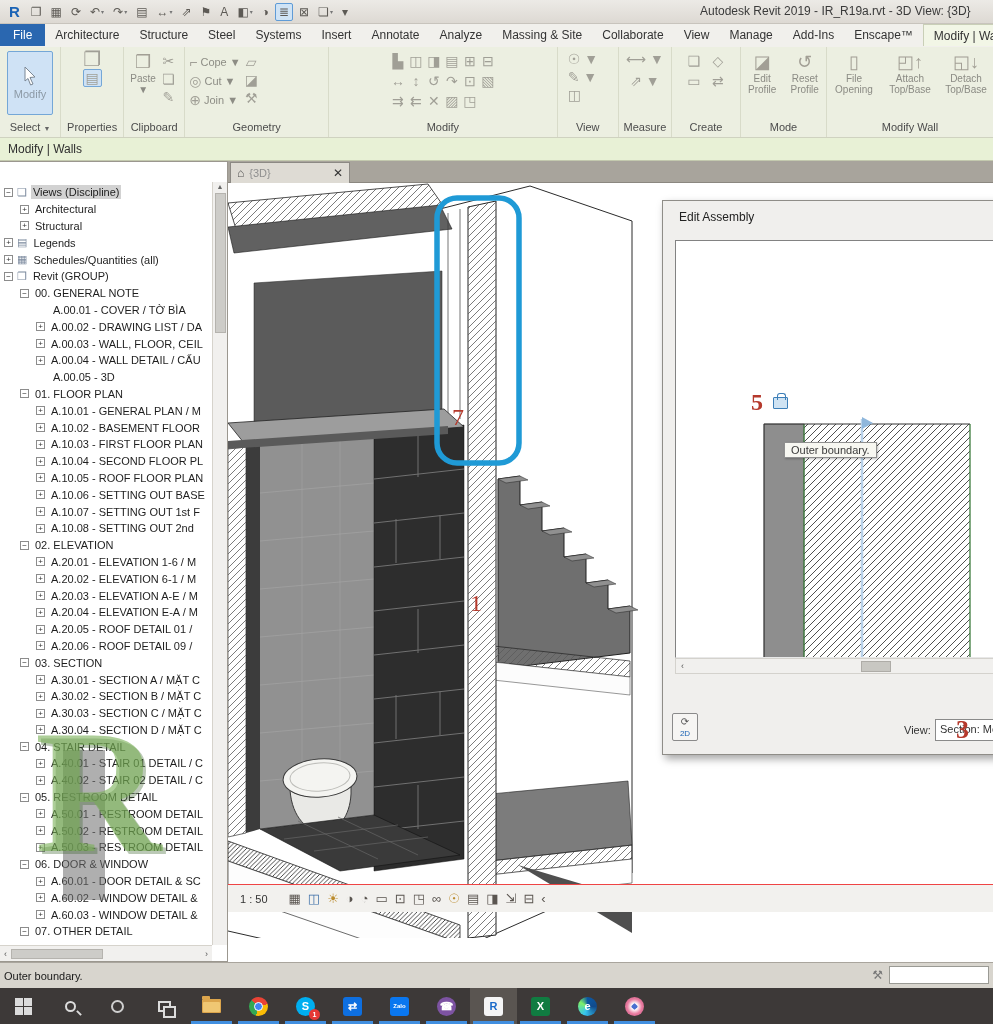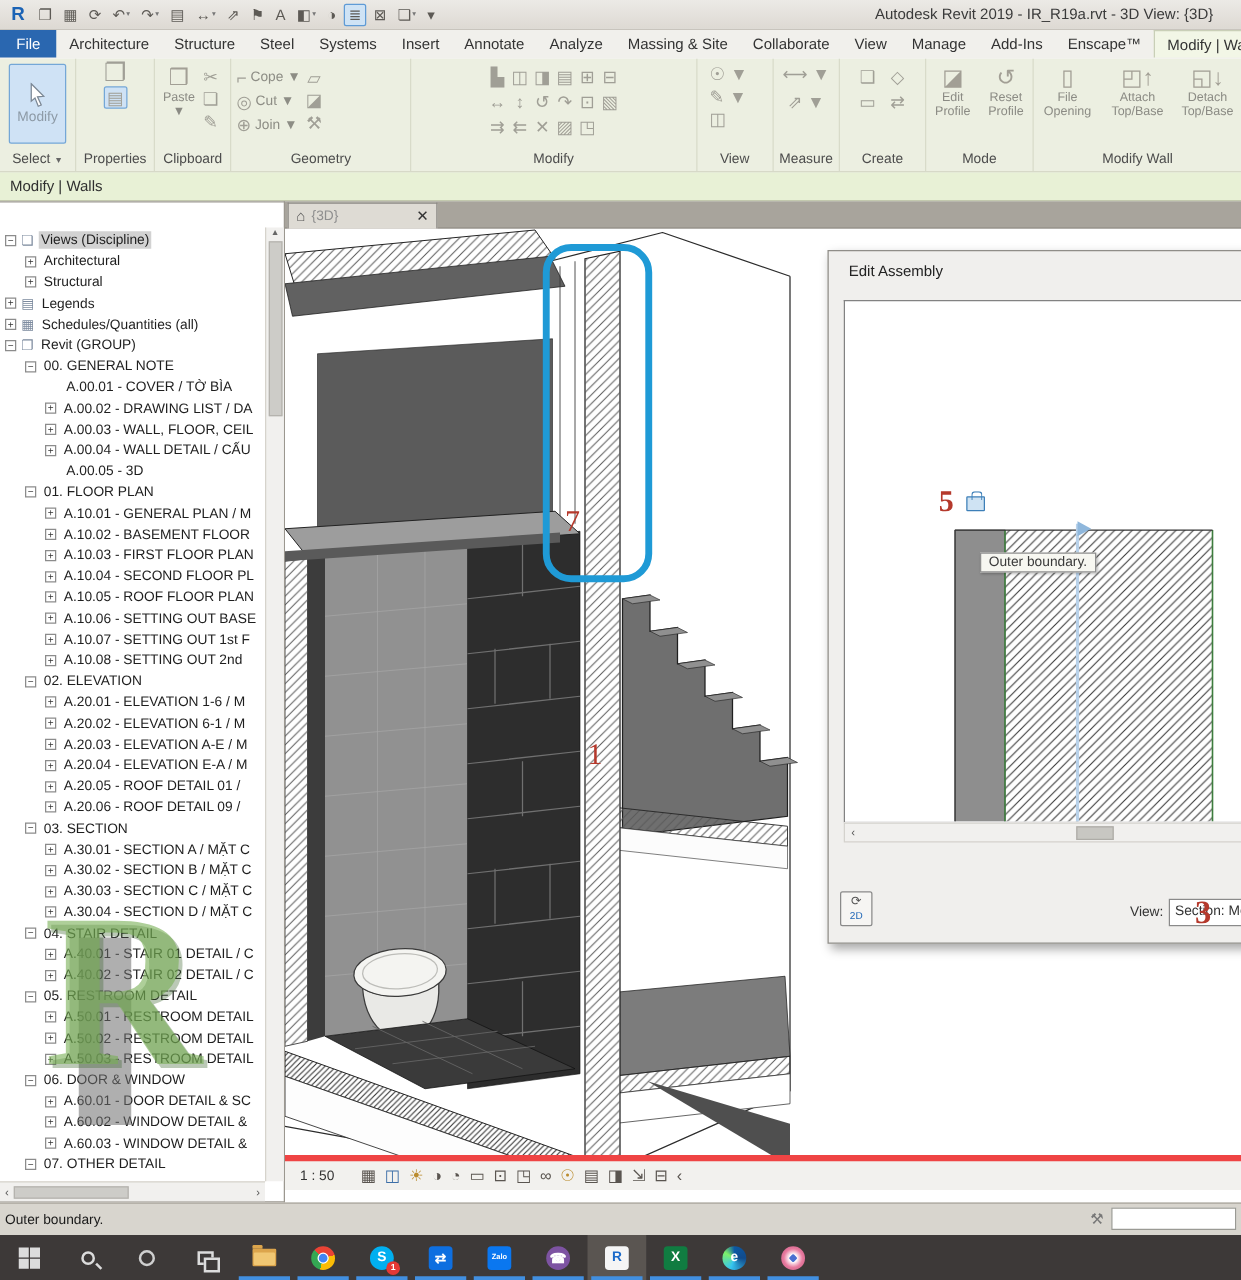--- a/index.html
+++ b/index.html
@@ -66,21 +66,21 @@
 #wm-letter{position:absolute;left:10px;top:-48px;font-size:175px;font-weight:bold;color:rgba(120,175,85,.6);font-family:"Liberation Serif",serif;text-shadow:3px 3px 0 rgba(60,100,45,.35)}
 #wm-text{position:absolute;left:2px;top:152px;font-size:27px;font-weight:bold;color:rgba(110,160,75,.85);text-shadow:1px 1px 0 rgba(50,80,40,.5);white-space:nowrap}
 
 
 #tabstrip{position:absolute;left:228px;top:161px;width:765px;height:22px;background:#a8a49c;border-bottom:1px solid #8b8780}
 #viewtab{position:absolute;left:2px;top:1px;width:120px;height:21px;background:#dedbd4;border:1px solid #8c8984;border-bottom:none;display:flex;align-items:center;padding:0 6px;gap:5px}
 #viewtab .home{font-size:12px;color:#555}
 #viewtab .vlbl{color:#8f8f8f;font-size:11px;flex:1}
 #viewtab .vclose{color:#333;font-size:12px}
 #canvas{position:absolute;left:228px;top:183px;width:765px;height:755px;background:#fff;overflow:hidden}
-#viewbar{position:absolute;left:228px;top:924px;width:765px;height:28px;background:#f2f1ee;border-top:5px solid #ef4444;display:flex;align-items:center;gap:7px;padding-left:12px}
+#viewbar{position:absolute;left:228px;top:884px;width:765px;height:28px;background:#f2f1ee;border-top:1px solid #ef4444;display:flex;align-items:center;gap:7px;padding-left:12px}
 #scale-label{color:#333;font-size:11px;margin-right:14px}
 .vbico{font-size:13px;color:#5a5550;line-height:14px}
 .vbico.amber{color:#bb8c2e}
 .vbico.blue{color:#3d6fa8}
 
 
 #dialog{position:absolute;left:662px;top:200px;width:345px;height:555px;background:#f0efed;border:1px solid #8f8d88;box-shadow:3px 4px 8px rgba(0,0,0,.35);z-index:10}
 #dlg-title{padding:9px 0 0 16px;font-size:12px;color:#222}
 #dlg-preview{position:absolute;left:12px;top:39px;width:330px;height:418px;background:#fff;border:1px solid #828282;border-right-color:#e8e8e8;border-bottom-color:#e8e8e8;overflow:hidden}
 #dlg-tooltip{position:absolute;left:121px;top:241px;background:#f7f7f1;border:1px solid #8f8f8f;box-shadow:1px 1px 2px rgba(0,0,0,.25);font-size:11px;color:#3a3a3a;padding:1px 6px;white-space:nowrap}

